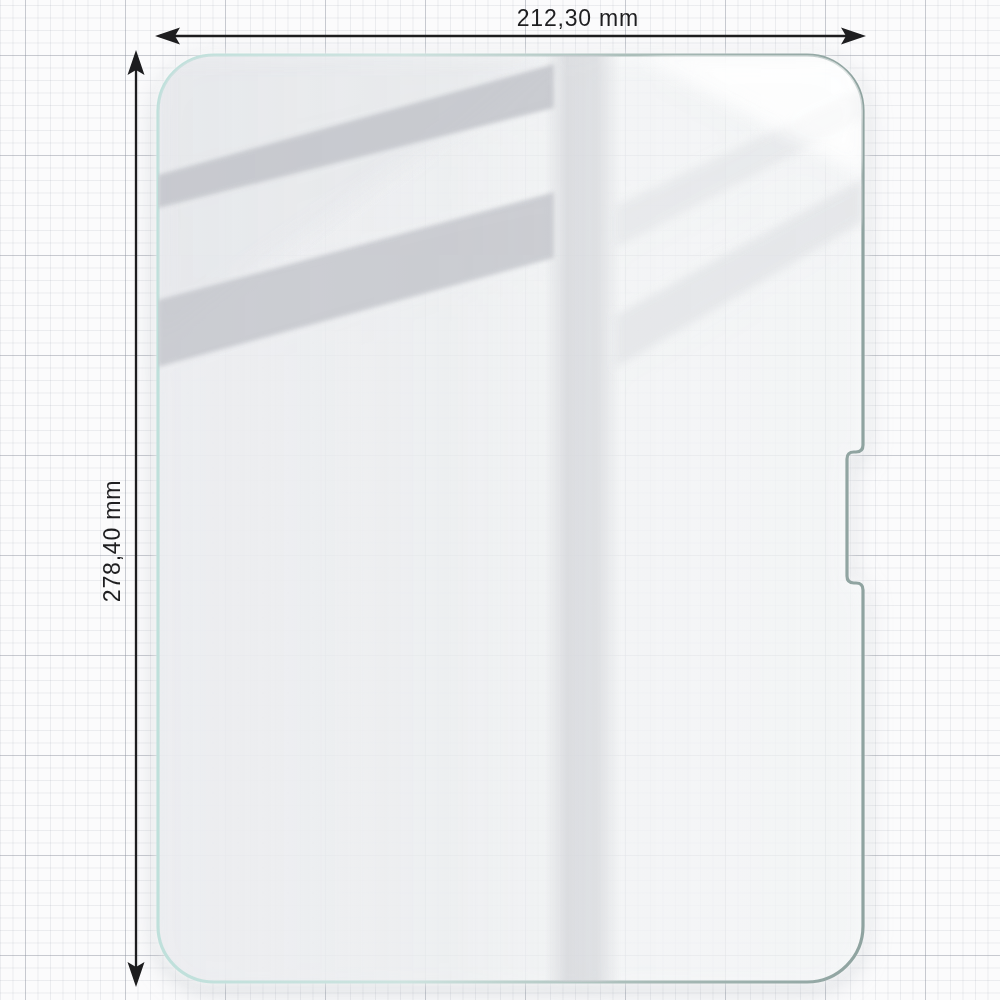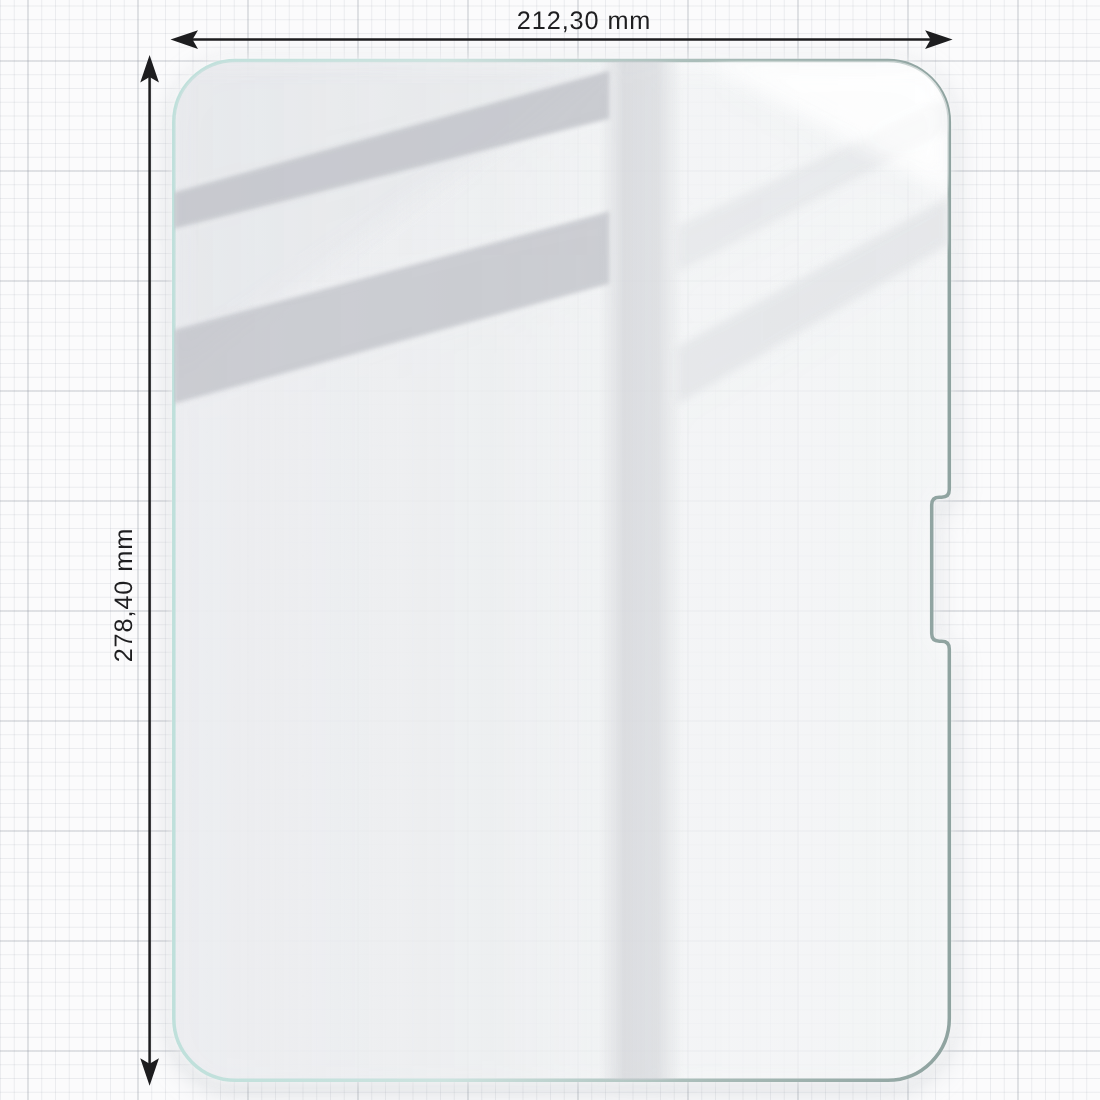--- a/index.html
+++ b/index.html
@@ -38,23 +38,24 @@
     position: absolute;
     color: #1e1e20;
     font-size: 23px;
     font-weight: 500;
     letter-spacing: 0.8px;
     text-align: center;
     white-space: nowrap;
     user-select: none;
   }
   .dim-label.width {
-    left: 401px;
+    left: 379px;
     top: 5px;
     width: 260px;
+    text-align: right;
   }
   .dim-label.height {
     left: 2px;
     top: 521px;
     width: 220px;
     height: 40px;
     line-height: 40px;
     transform: rotate(-90deg);
     transform-origin: center center;
   }

